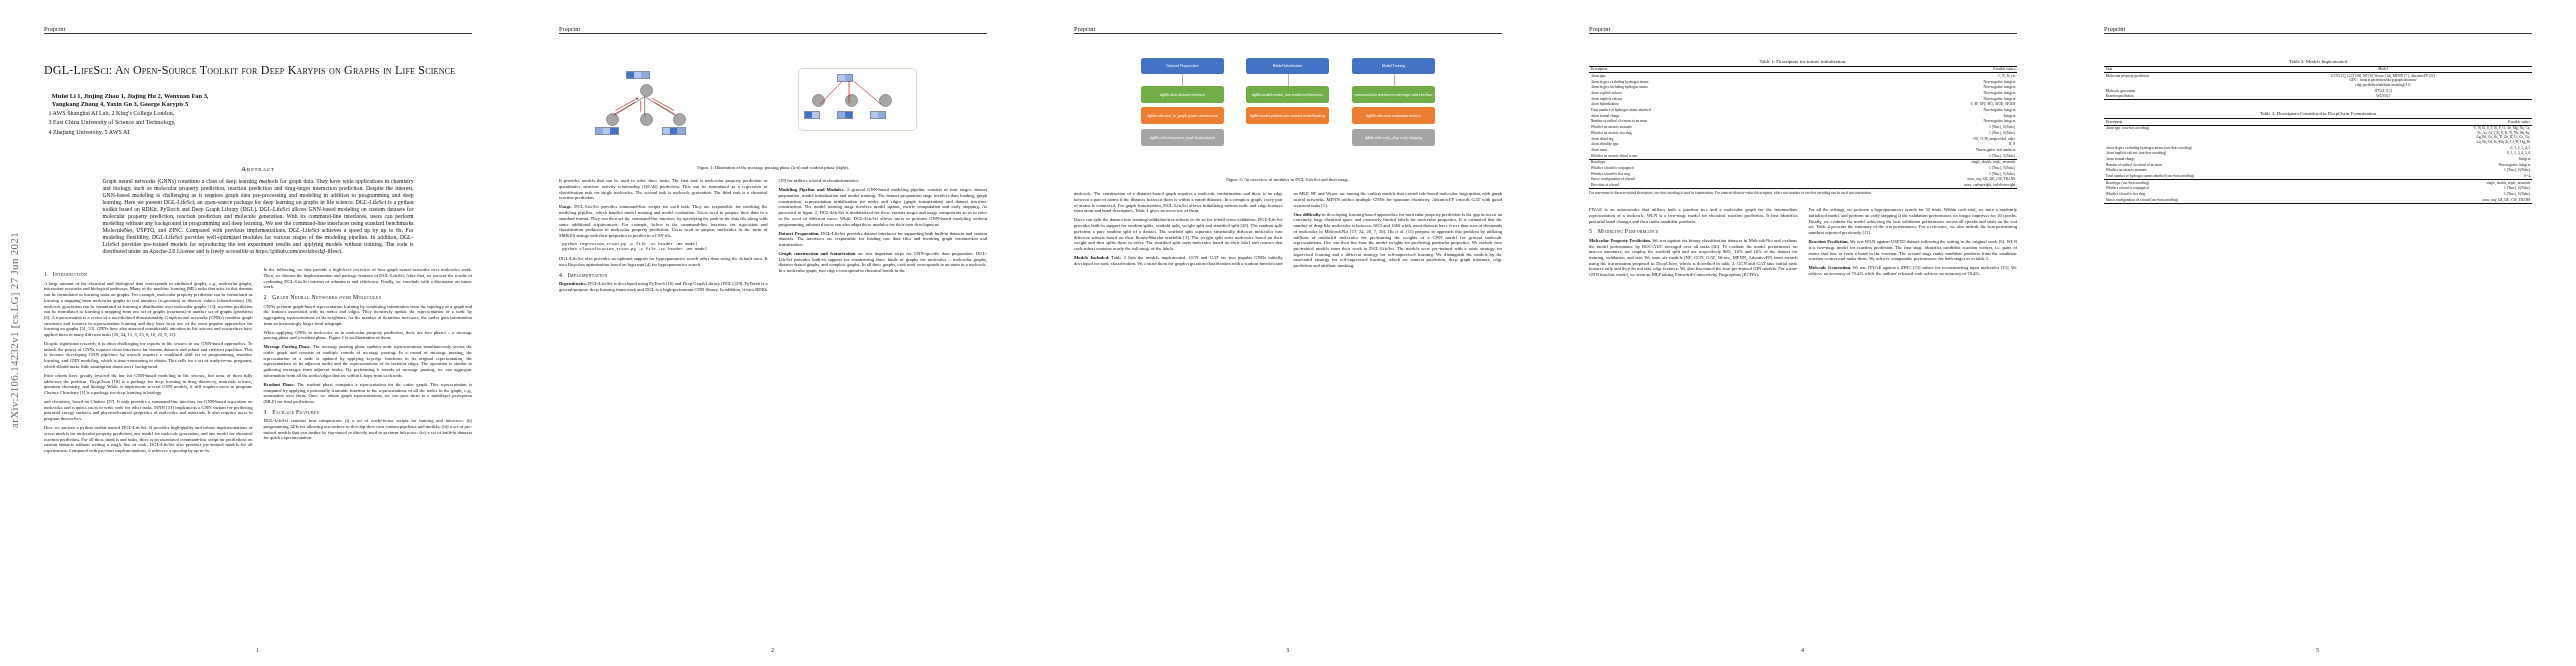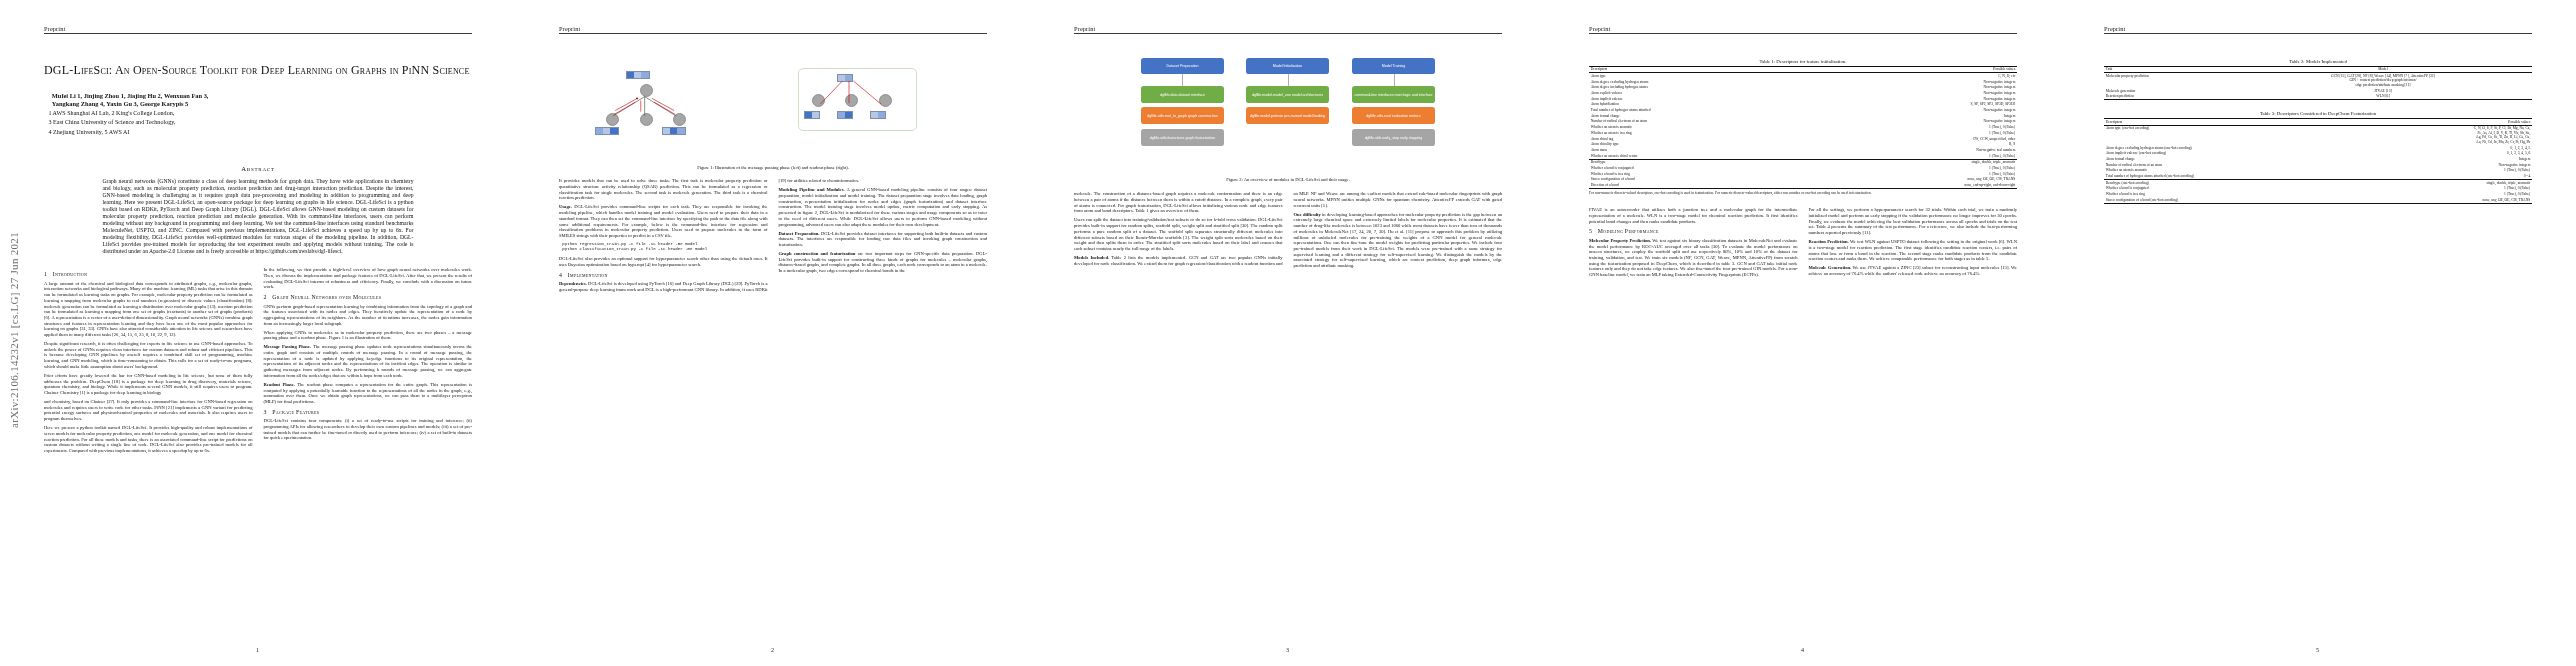--- a/index.html
+++ b/index.html
@@ -56,21 +56,21 @@
 
 <div class="sheet">
 
   <div class="page">
     <div class="arxiv-spine">arXiv:2106.14232v1  [cs.LG]  27 Jun 2021</div>
     <div class="hdr">
       <div class="lbl">Preprint</div>
       <div class="rule"></div>
     </div>
     <div class="body">
-      <div class="title">DGL-LifeSci:  An Open-Source Toolkit for Deep Learning on Graphs in PiNN Science</div>
+      <div class="title">DGL-LifeSci:  An Open-Source Toolkit for Deep Karypis on Graphs in Life Science</div>
       <div class="authors">Mufei Li 1, Jinjing Zhou 1, Jiajing Hu 2, Wenxuan Fan 3,</div>
       <div class="authors" style="margin-top:0">Yangkang Zhang 4, Yaxin Gu 3, George Karypis 5</div>
       <div class="affil">1 AWS Shanghai AI Lab, 2 King's College London,</div>
       <div class="affil">3 East China University of Science and Technology,</div>
       <div class="affil">4 Zhejiang University, 5 AWS AI</div>
 
       <div class="abshead">Abstract</div>
       <div class="absbody">Graph neural networks (GNNs) constitute a class of deep learning methods for graph data. They have wide applications in chemistry and biology, such as molecular property prediction, reaction prediction and drug-target interaction prediction. Despite the interest, GNN-based modeling is challenging as it requires graph data pre-processing and modeling in addition to programming and deep learning. Here we present DGL-LifeSci, an open-source package for deep learning on graphs in life science. DGL-LifeSci is a python toolkit based on RDKit, PyTorch and Deep Graph Library (DGL). DGL-LifeSci allows GNN-based modeling on custom datasets for molecular property prediction, reaction prediction and molecule generation. With its command-line interfaces, users can perform modeling without any background in programming and deep learning. We test the command-line interfaces using standard benchmarks MoleculeNet, USPTO, and ZINC. Compared with previous implementations, DGL-LifeSci achieves a speed up by up to 6x. For modeling flexibility, DGL-LifeSci provides well-optimized modules for various stages of the modeling pipeline. In addition, DGL-LifeSci provides pre-trained models for reproducing the test experiment results and applying models without training. The code is distributed under an Apache-2.0 License and is freely accessible at https://github.com/awslabs/dgl-lifesci.</div>
 
       <div style="margin-top:12.2px" class="cols">

